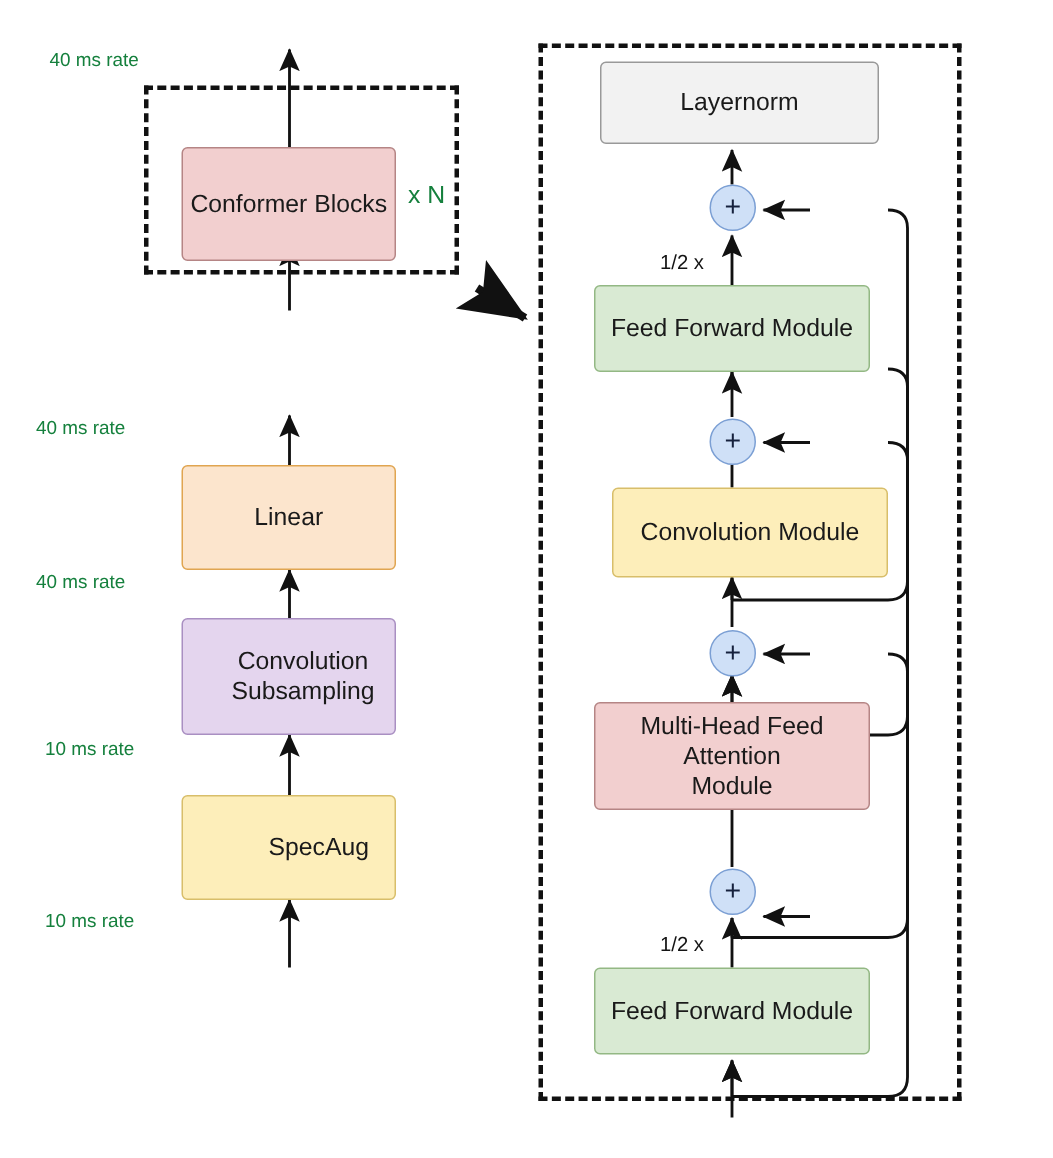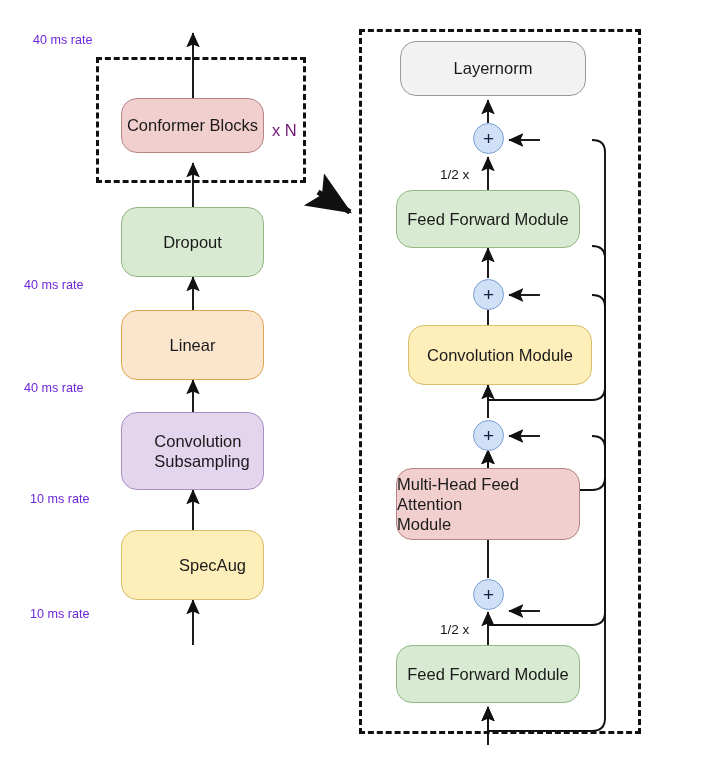--- a/index.html
+++ b/index.html
@@ -23,46 +23,47 @@
     position: absolute;
     left: 0;
     top: 0;
     width: 702px;
     height: 772px;
     pointer-events: none;
   }
   .node {
     position: absolute;
     box-sizing: border-box;
-    border-radius: 16px;
+    border-radius: 4px;
     display: flex;
     align-items: center;
     justify-content: center;
+    text-align: center;
     font-size: 16.5px;
     color: #1a1a1a;
     line-height: 1.22;
     border-width: 1.4px;
     border-style: solid;
   }
   .rate-label {
     position: absolute;
     font-size: 12.6px;
-    color: #6d28d9;
+    color: #15803d;
     white-space: nowrap;
   }
   .half-label {
     position: absolute;
     font-size: 13.5px;
     color: #141414;
     white-space: nowrap;
   }
   .xn-label {
     position: absolute;
     font-size: 16.5px;
-    color: #701a75;
+    color: #15803d;
     white-space: nowrap;
   }
   .dashed-box {
     position: absolute;
     box-sizing: border-box;
     border: 3px dashed #111111;
     background: transparent;
   }
   .plus {
     position: absolute;
@@ -150,29 +151,26 @@
       <line x1="488" y1="731" x2="488" y2="707" marker-end="url(#arrowHead)"></line>
       <line x1="488" y1="625" x2="488" y2="612"></line>
       <line x1="488" y1="490" x2="488" y2="450" marker-end="url(#arrowHead)"></line>
       <line x1="488" y1="400" x2="488" y2="385" marker-end="url(#arrowHead)"></line>
       <line x1="488" y1="258" x2="488" y2="248" marker-end="url(#arrowHead)"></line>
     </g>
   </svg>
 
   <div class="dashed-box" style="left:96px; top:57px; width:210px; height:126px;"></div>
 
-  <div class="node" style="left:121px; top:98px; width:143px; height:55px; background:#f2cfcf; border-color:#b58585;">
+  <div class="node" style="left:121px; top:98px; width:143px; height:76px; background:#f2cfcf; border-color:#b58585;">
     <span>Conformer Blocks</span>
   </div>
 
   <div class="xn-label" style="left:272px; top:121px;">x N</div>
 
-  <div class="node" style="left:121px; top:207px; width:143px; height:70px; background:#d9ead3; border-color:#93b884;">
-    <span>Dropout</span>
-  </div>
 
   <div class="node" style="left:121px; top:310px; width:143px; height:70px; background:#fce5cd; border-color:#e0a551;">
     <span>Linear</span>
   </div>
 
   <div class="node" style="left:121px; top:412px; width:143px; height:78px; background:#e4d5ee; border-color:#a98fc2; white-space:pre-line;">
     <span style="white-space:pre-line;margin-left:19px;">Convolution
 Subsampling</span>
   </div>
 

